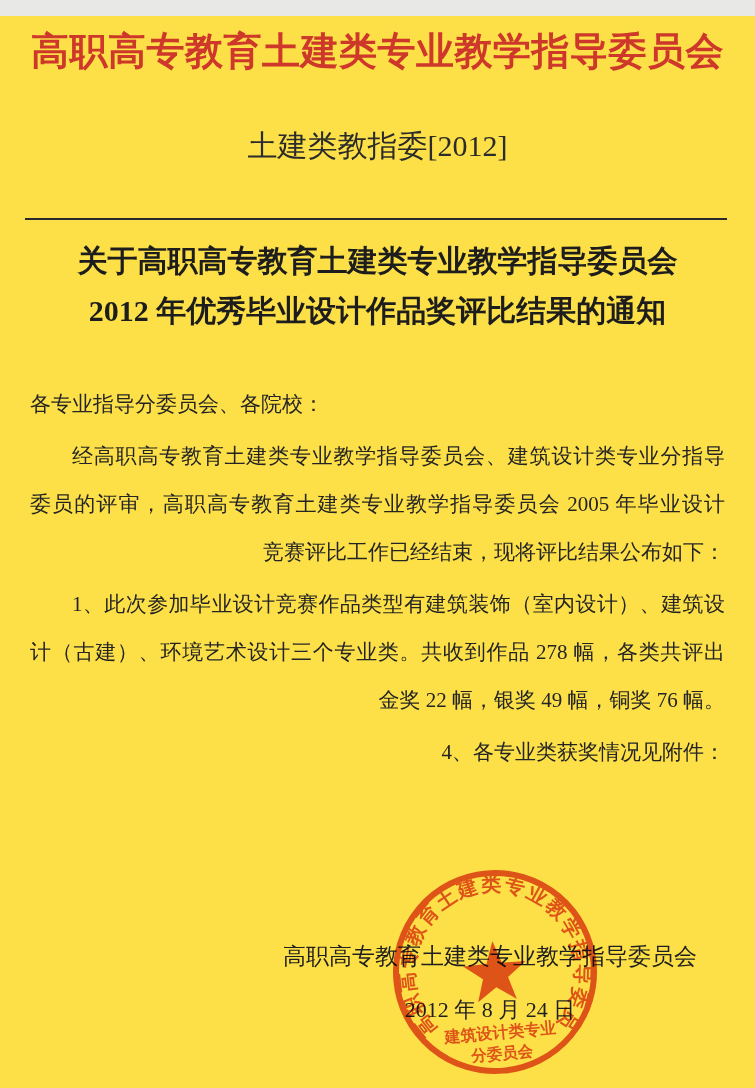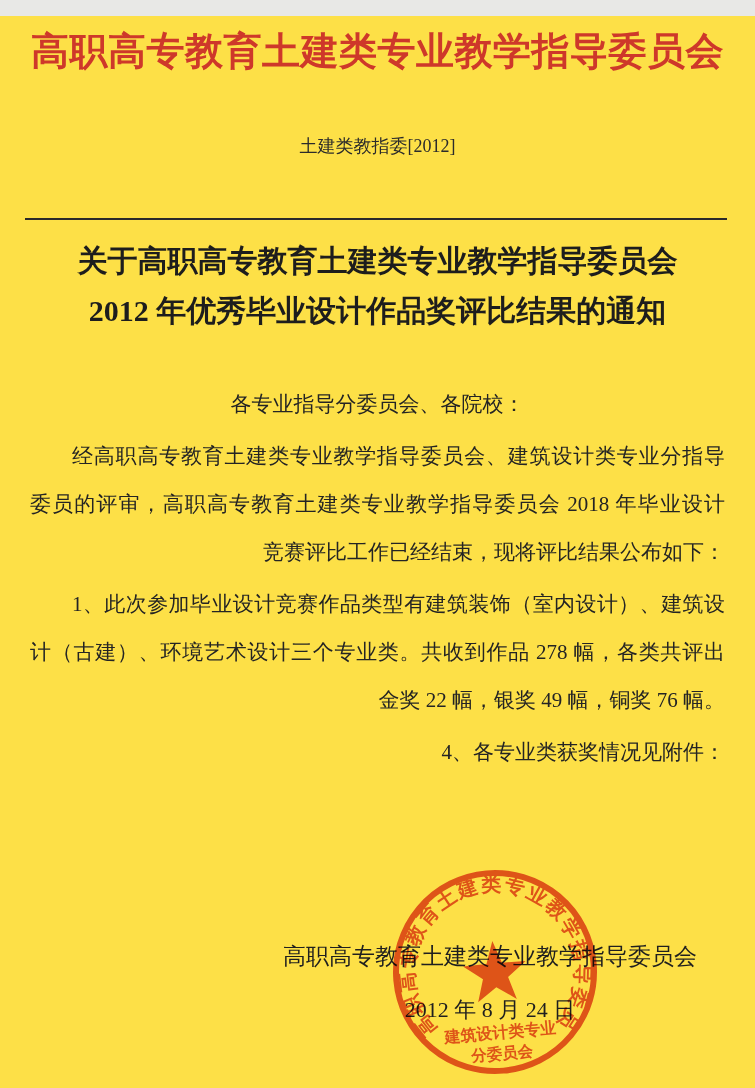--- a/index.html
+++ b/index.html
@@ -19,21 +19,21 @@
     font-size: 38px;
     font-weight: bold;
     letter-spacing: 0.5px;
     line-height: 48px;
     color: #ce382a;
     white-space: nowrap;
   }
   .doc-number {
     margin-top: 56px;
     text-align: center;
-    font-size: 18px;
+    font-size: 30px;
     line-height: 30px;
     color: #2b2b2b;
   }
   .rule {
     margin: 57px 28px 0 25px;
     border: none;
     border-top: 2px solid #2a2a2a;
     height: 0;
   }
   .doc-title {
@@ -44,21 +44,21 @@
     line-height: 50px;
     color: #1d1d1d;
   }
   .body-text {
     margin: 44px 30px 0 30px;
     width: 695px;
     font-size: 21px;
     line-height: 48px;
     color: #242424;
   }
-  .salutation { text-align: center; }
+  .salutation { text-align: left; }
   .para { margin-top: 4px; }
   .pline { width: 695px; }
   .pline.jline { text-align: justify; text-align-last: justify; }
   .pline.lline { text-align: right; }
   .pline.indent { padding-left: 42px; width: 653px; }
   .sign-block {
     position: absolute;
     top: 926px;
     left: 270px;
     width: 440px;
@@ -106,21 +106,21 @@
   <div class="doc-title">
     <div>关于高职高专教育土建类专业教学指导委员会</div>
     <div>2012 年优秀毕业设计作品奖评比结果的通知</div>
   </div>
 
   <div class="body-text">
     <div class="salutation">各专业指导分委员会、各院校：</div>
     <div>
         <div class="para">
           <div class="pline jline indent">经高职高专教育土建类专业教学指导委员会、建筑设计类专业分指导</div>
-          <div class="pline jline">委员的评审，高职高专教育土建类专业教学指导委员会 2018 年毕业设计</div>
+          <div class="pline jline">委员的评审，高职高专教育土建类专业教学指导委员会 2005 年毕业设计</div>
           <div class="pline lline">竞赛评比工作已经结束，现将评比结果公布如下：</div>
         </div>
         <div class="para">
           <div class="pline jline indent">1、此次参加毕业设计竞赛作品类型有建筑装饰（室内设计）、建筑设</div>
           <div class="pline jline">计（古建）、环境艺术设计三个专业类。共收到作品 278 幅，各类共评出</div>
           <div class="pline lline">金奖 22 幅，银奖 49 幅，铜奖 76 幅。</div>
         </div>
         <div class="para">
           <div class="pline lline indent">4、各专业类获奖情况见附件：</div>
         </div>

